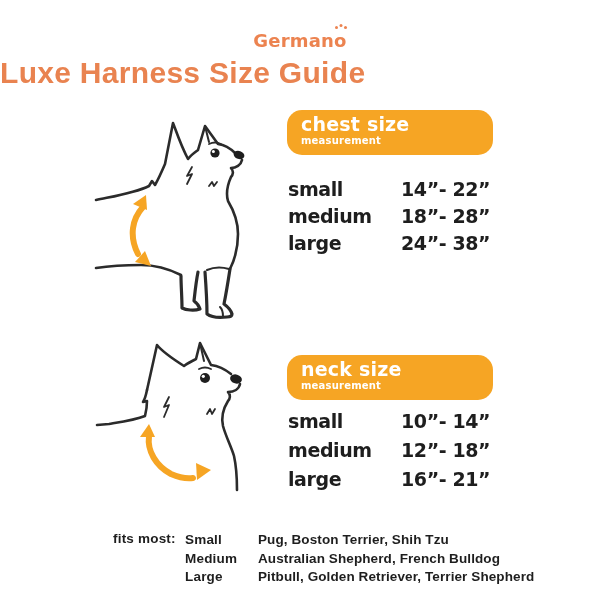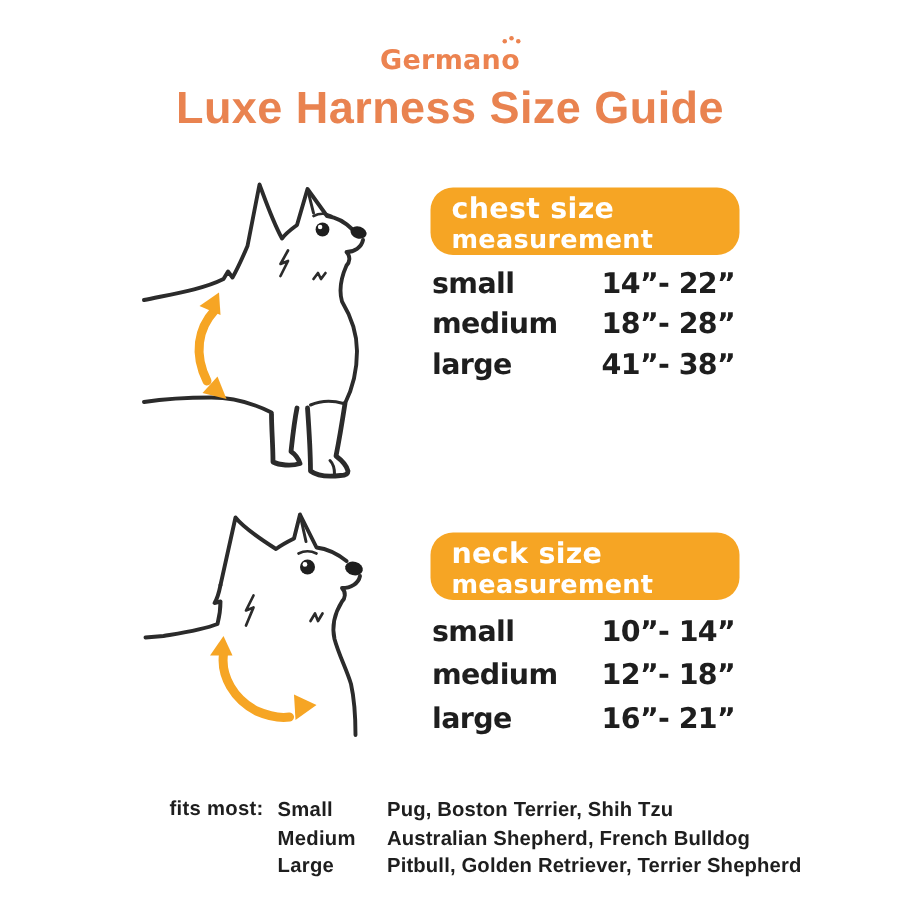--- a/index.html
+++ b/index.html
@@ -5,32 +5,32 @@
   html,body{margin:0;padding:0;background:#fff;}
   .canvas{position:relative;width:600px;height:600px;background:#ffffff;overflow:hidden;
           font-family:"Liberation Sans",sans-serif;color:#1e1e1e;}
 
   
   .brand{position:absolute;top:30px;left:0;width:600px;text-align:center;
          font-family:"DejaVu Sans",sans-serif;font-weight:bold;font-size:18px;color:#ec8350;letter-spacing:.2px;}
   .logo-o{position:relative;display:inline-block;}
   .paw-dots{position:absolute;top:-4px;left:1px;width:3px;height:3px;border-radius:50%;background:#ec8350;
             box-shadow:4.5px -2px 0 #ec8350,9px 0 0 #ec8350;}
-  .page-title{position:absolute;top:56px;left:0;width:600px;text-align:center;
+  .page-title{position:absolute;top:56px;left:0;width:600px;text-align:left;
               font-weight:bold;font-size:30px;color:#e98350;letter-spacing:.3px;}
 
   
   .dog1{position:absolute;left:93px;top:110px;}
   .dog2{position:absolute;left:93px;top:338px;}
 
   .badge{position:absolute;left:287px;width:206px;height:45px;background:#f6a524;border-radius:15px;
          color:#ffffff;font-family:"DejaVu Sans",sans-serif;font-weight:bold;padding:0;box-sizing:border-box;}
   .badge .bt{position:absolute;left:14px;top:3px;font-size:19px;letter-spacing:.2px;}
-  .badge .bs{position:absolute;left:14px;top:25px;font-size:17px;letter-spacing:.2px;}
-  .badge-chest{top:125px;}
+  .badge .bs{position:absolute;left:14px;top:25px;font-size:10px;letter-spacing:.2px;}
+  .badge-chest{top:110px;}
   .badge-neck{top:355px;}
 
   .size-table{position:absolute;left:288px;width:214px;font-family:"DejaVu Sans",sans-serif;font-weight:bold;}
   .table-chest{top:176px;}
   .table-neck{top:408px;}
   .srow{position:relative;height:27px;}
   .table-neck .srow{height:29px;}
   .srow .size{position:absolute;left:0;top:2px;font-size:19px;letter-spacing:-0.4px;}
   .srow .range{position:absolute;left:113px;top:2px;font-size:19px;letter-spacing:-0.4px;white-space:nowrap;}
 
@@ -81,21 +81,21 @@
     <div class="srow">
       <span class="size">small</span>
       <span class="range">14”- 22”</span>
     </div>
     <div class="srow">
       <span class="size">medium</span>
       <span class="range">18”- 28”</span>
     </div>
     <div class="srow">
       <span class="size">large</span>
-      <span class="range">41”- 38”</span>
+      <span class="range">24”- 38”</span>
     </div>
   </div>
 
   <svg class="dog2" viewBox="0 0 192 175" width="192" height="175">
     <g fill="none" stroke="#2b2b2b" stroke-width="2.6" stroke-linecap="round" stroke-linejoin="round">
       <path d="M 54,52 L 64,7 C 68,12 80,21 91,28 C 95,25 99,23 103,21 L 107,5 L 118,27 C 126,28 133,32 138,36"></path>
       <path d="M 107,5 L 111,23" stroke-width="2"></path>
       <path d="M 147,46 C 146,51 141,54 135,54 C 138,57 137,61 135,63 C 130,71 128,79 130,88 C 133,99 138,108 141,118 C 143,127 144,138 144,152"></path>
       <path d="M 54,52 C 53,57 52,61 50,64 L 54,63 C 54,69 53,74 52,78 C 42,82 28,84 16,86 L 4,87"></path>
       <path d="M 76,59 L 71,69 L 76,67 L 71,79" stroke-width="1.8"></path>

